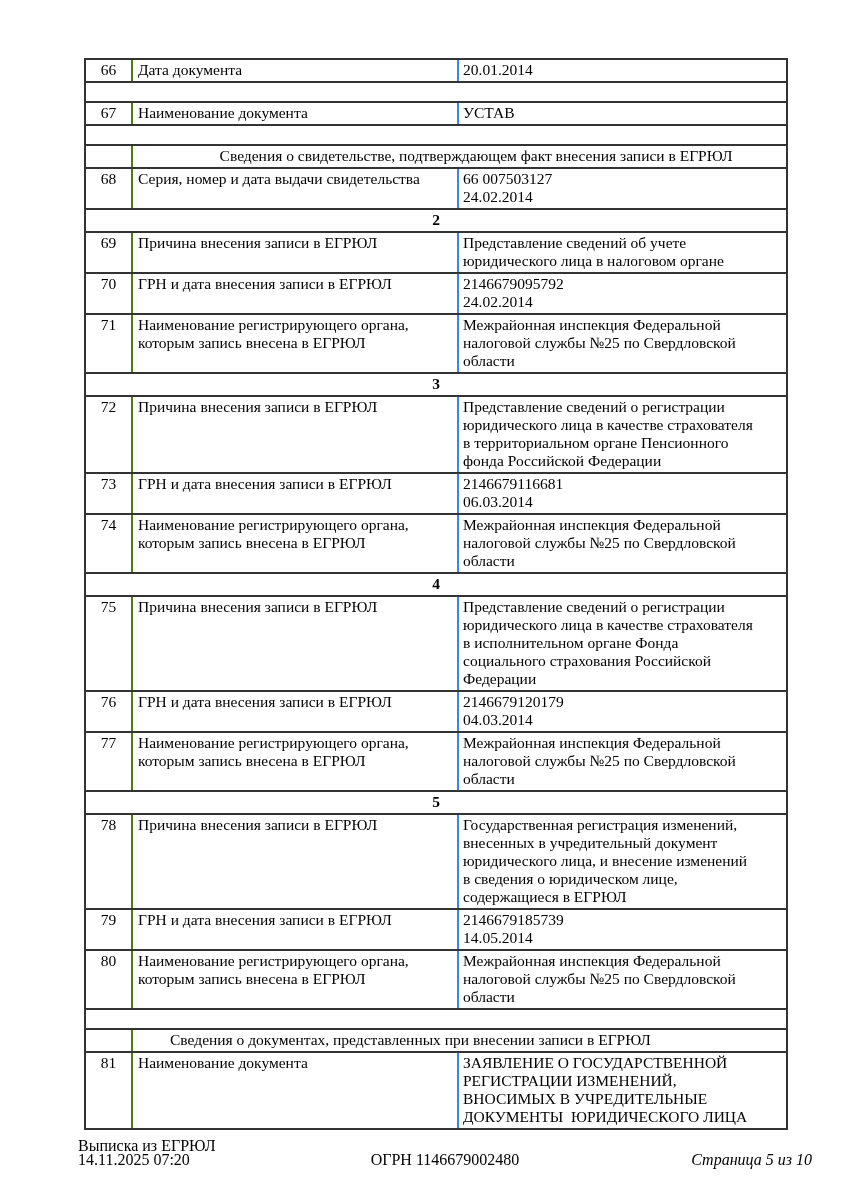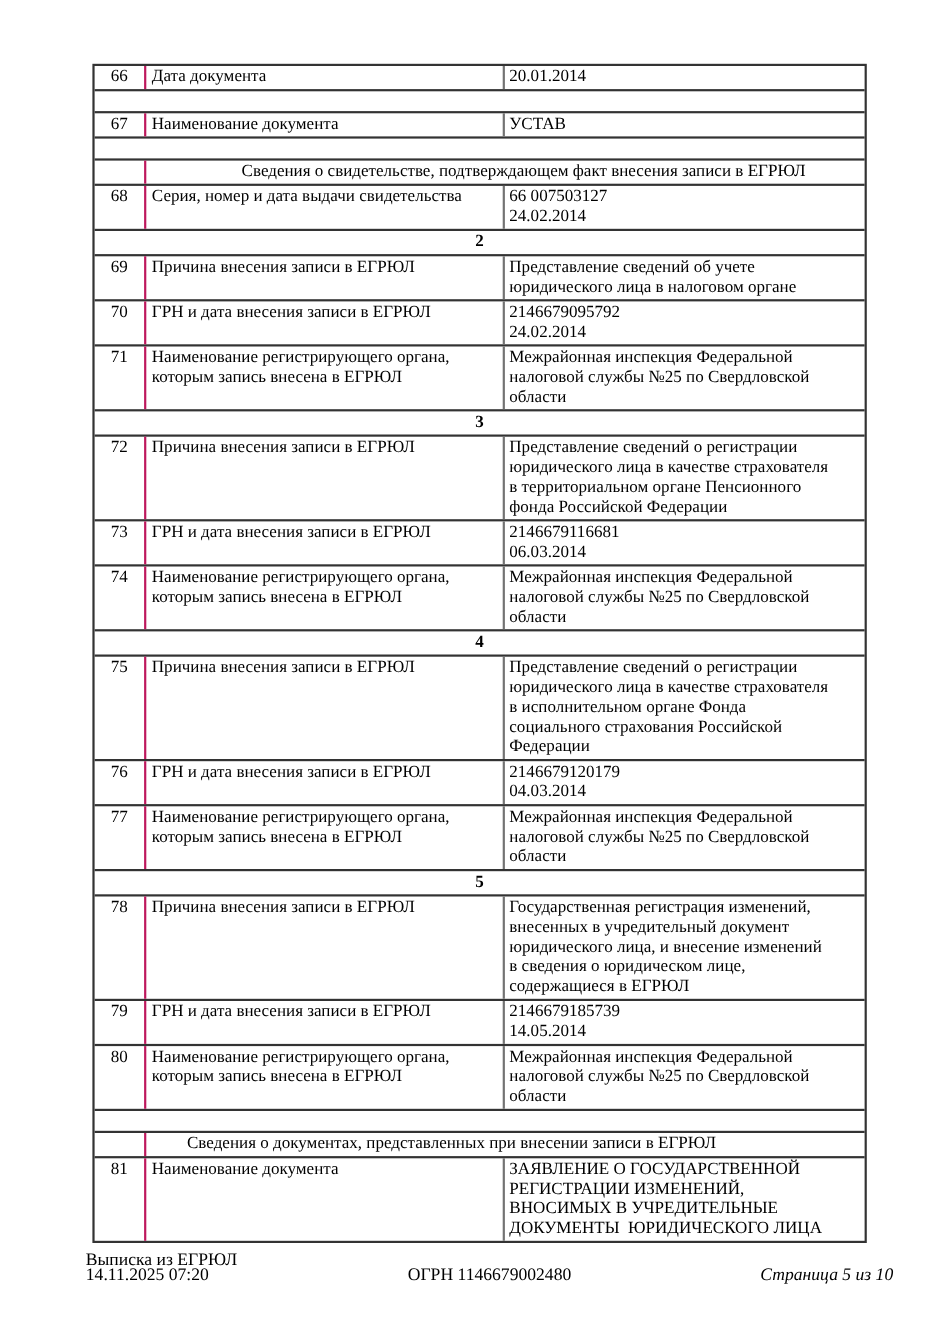--- a/index.html
+++ b/index.html
@@ -20,27 +20,27 @@
     border: 2px solid #333333;
     box-sizing: border-box;
     font-size: 15.5px;
     line-height: 18px;
   }
   .row { display: flex; border-bottom: 2px solid #333333; }
   .row:last-child { border-bottom: none; }
   .c { box-sizing: border-box; }
   .c.num {
     flex: 0 0 47px;
-    border-right: 2px solid #be185d;
+    border-right: 2px solid #4d7c0f;
     text-align: center;
     padding: 1px 2px 2px 2px;
   }
   .c.lbl {
     flex: 0 0 326px;
-    border-right: 2px solid #737373;
+    border-right: 2px solid #3b82f6;
     padding: 1px 4px 2px 5px;
     white-space: pre-wrap;
   }
   .c.val {
     flex: 1 1 auto;
     padding: 1px 4px 2px 4px;
     white-space: pre-wrap;
   }
   .row.spacer { height: 18px; }
   .row.section {

